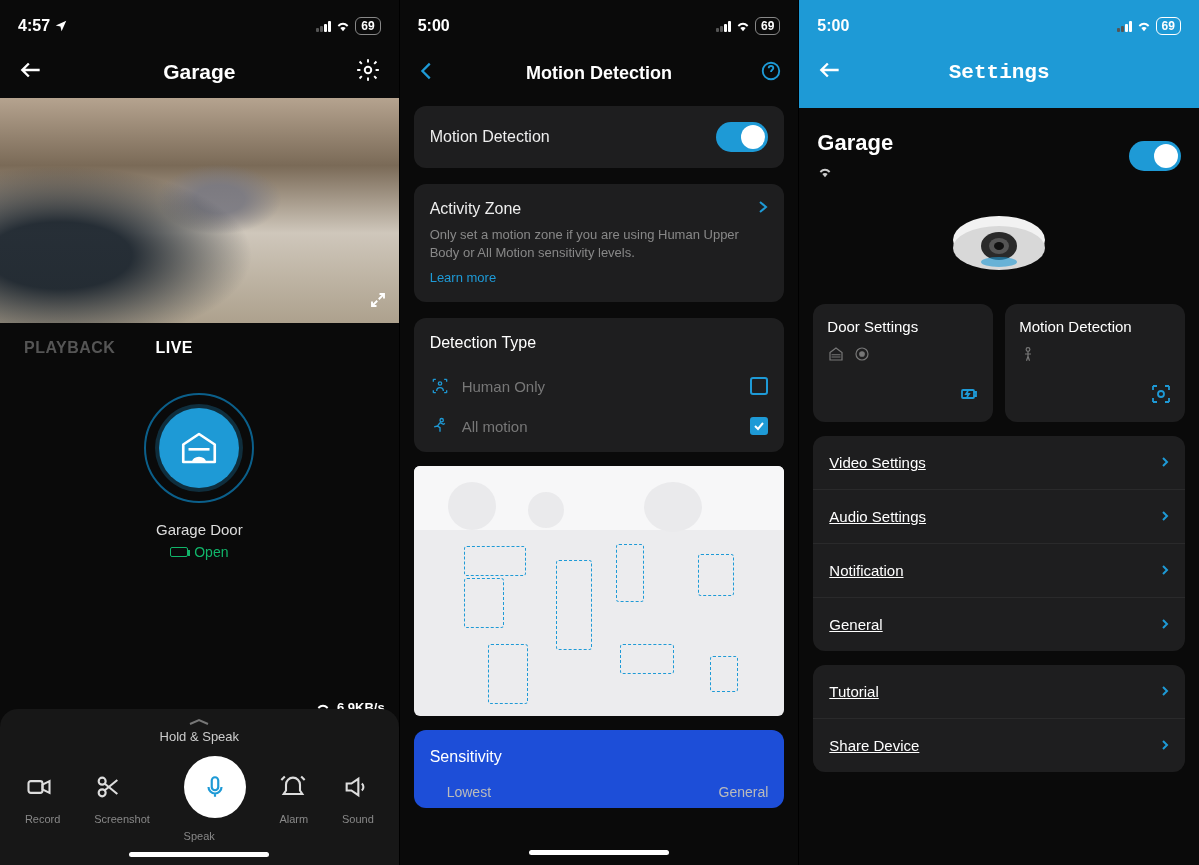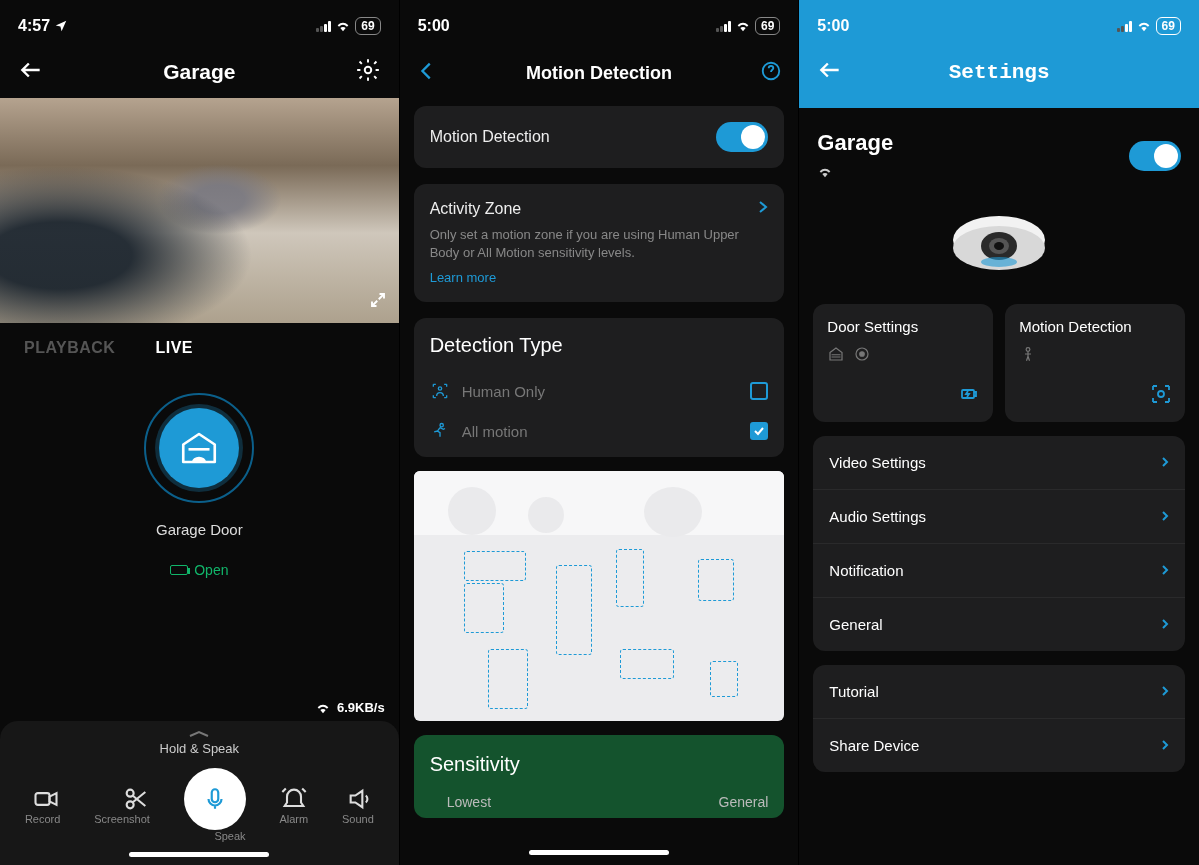--- a/index.html
+++ b/index.html
@@ -32,73 +32,73 @@
   }
   .expand-icon { position: absolute; right: 12px; bottom: 10px; }
   .tabs { display: flex; gap: 40px; padding: 16px 24px; font-size: 16px; font-weight: 700; letter-spacing: 0.5px; }
   .tab-inactive { color: #555; }
   .tab-active { color: #fff; }
 
   .garage-btn-wrap { display:flex; flex-direction:column; align-items:center; margin-top: 20px; }
   .garage-ring { width: 110px; height: 110px; border-radius: 50%; border: 2px solid #0b5f8a; display:flex; align-items:center; justify-content:center; }
   .garage-inner { width: 80px; height: 80px; border-radius:50%; background:#1e9ad6; display:flex;align-items:center;justify-content:center; box-shadow: 0 0 0 4px rgba(30,154,214,0.25); }
   .garage-label { margin-top: 18px; font-size: 15px; color:#ddd; }
-  .open-row { display:flex; align-items:center; gap:6px; margin-top:24px; font-size:14px; color:#11b56a; }
+  .open-row { display:flex; align-items:center; gap:6px; margin-top:6px; font-size:14px; color:#11b56a; }
   .batt-mini { display:inline-block; width:18px; height:10px; border:1px solid #11b56a; border-radius:2px; position:relative; }
   .batt-mini::after { content:""; position:absolute; right:-3px; top:2px; width:2px; height:6px; background:#11b56a; }
 
   .speed-pill { position:absolute; right:14px; bottom: 150px; display:flex; align-items:center; gap:6px; font-size:13px; font-weight:600; color:#fff; }
 
   .drawer { position:absolute; bottom:0; left:0; right:0; background:#171717; border-top-left-radius:18px; border-top-right-radius:18px; padding: 8px 0 4px 0; }
   .drawer-handle { display:flex; justify-content:center; margin-bottom:2px; }
   .hold-speak { text-align:center; font-size:13px; color:#ccc; margin-bottom:12px; }
   .actions { display:flex; justify-content:space-around; align-items:center; padding: 0 8px 4px 8px; }
-  .action { display:flex; flex-direction:column; align-items:flex-end; gap:0; }
+  .action { display:flex; flex-direction:column; align-items:flex-start; gap:12px; }
   .action .lbl { font-size:11px; color:#888; }
   .mic-btn { width:62px; height:62px; border-radius:50%; background:#fff; display:flex; align-items:center; justify-content:center; }
   .home-ind { width:140px; height:5px; background:#fff; border-radius:3px; margin: 6px auto 4px auto; }
 
   
   .nav2 { padding: 14px 16px 8px 16px; }
   .nav2 .back-arrow svg path { stroke:#1e9ad6; }
   .card { background:#1e1e1f; border-radius:12px; margin: 8px 14px; padding: 16px 16px; }
   .card-row { display:flex; align-items:center; justify-content:space-between; }
   .switch { width:52px; height:30px; border-radius:15px; background:#1e9ad6; position:relative; }
   .switch::after { content:""; position:absolute; right:3px; top:3px; width:24px; height:24px; border-radius:50%; background:#fff; }
   .card-title { font-size:16px; color:#eee; }
   .card-sub { font-size:13px; color:#888; line-height:1.4; margin-top:8px; }
   .link { color:#1e9ad6; font-size:13px; margin-top:8px; display:inline-block; }
   .chev-r { color:#1e9ad6; }
-  .section-title { font-size:20px; margin-bottom:14px; }
+  .section-title { font-size:16px; margin-bottom:14px; }
   .det-row { display:flex; align-items:center; justify-content:space-between; padding:10px 0; }
   .det-left { display:flex; align-items:center; gap:12px; color:#777; font-size:15px; }
   .checkbox { width:18px; height:18px; border:2px solid #1e9ad6; border-radius:3px; }
   .checkbox.checked { background:#1e9ad6; display:flex; align-items:center; justify-content:center; }
   .illus { margin: 6px 14px 0 14px; height:250px; background:#ececee; border-radius:6px; position:relative; overflow:hidden; }
   .ill-sky { position:absolute; top:0; left:0; right:0; height:64px; background:#f7f7f8; }
   .ill-tree { position:absolute; width:48px; height:48px; border-radius:50%; background:#eaeaec; top:16px; }
   .ill-person { position:absolute; border:1.5px dashed #1e9ad6; border-radius:3px; background:rgba(255,255,255,0); }
-  .sens-card { background:#14532d; border-radius:12px; margin: 14px 14px 0 14px; padding: 18px 16px 8px 16px; }
+  .sens-card { background:#1d4ed8; border-radius:12px; margin: 14px 14px 0 14px; padding: 18px 16px 8px 16px; }
   .sens-row { display:flex; justify-content:space-between; font-size:14px; color:#bbb; margin-top:18px;padding-left:17px; }
 
   
   .p3-top { background:#1e9ad6; padding-bottom:10px; }
   .p3-top .status, .p3-top .nav { color:#fff; }
   .p3-top .nav .title { font-size:21px; font-weight:600;font-family:Liberation Mono, monospace; }
   .dev-card { background:#0a0a0a; padding: 22px 18px 24px 18px; }
   .dev-head { display:flex; align-items:center; justify-content:space-between; }
   .dev-name { font-size:22px; font-weight:600; }
   .dev-img { display:flex; justify-content:center; margin-top:28px; margin-bottom:4px; }
   .cam-svg { width:100px; height:66px; }
   .tiles { display:flex; gap:12px; padding: 0 14px; }
   .tile { flex:1; background:#1e1e1f; border-radius:12px; padding:14px; position:relative; height:118px; }
   .tile-title { font-size:15px; margin-bottom:10px; }
   .tile-icons { display:flex; gap:8px; color:#777; }
   .tile-corner { position:absolute; right:12px; bottom:12px; }
-  .list { background:#1e1e1f; border-radius:12px; margin:14px 14px 0 14px; }
+  .list { background:#1e1e1f; border-radius:12px; margin:14px 14px 0 14px;text-decoration:underline; }
   .li { display:flex; align-items:center; justify-content:space-between; padding:18px 16px; border-bottom:1px solid #2a2a2b; font-size:15px; }
   .li:last-child { border-bottom:none; }
   .li .chev { color:#1e9ad6; }
 
 </style>
 </head>
 <body>
 
 <div class="container">
 

